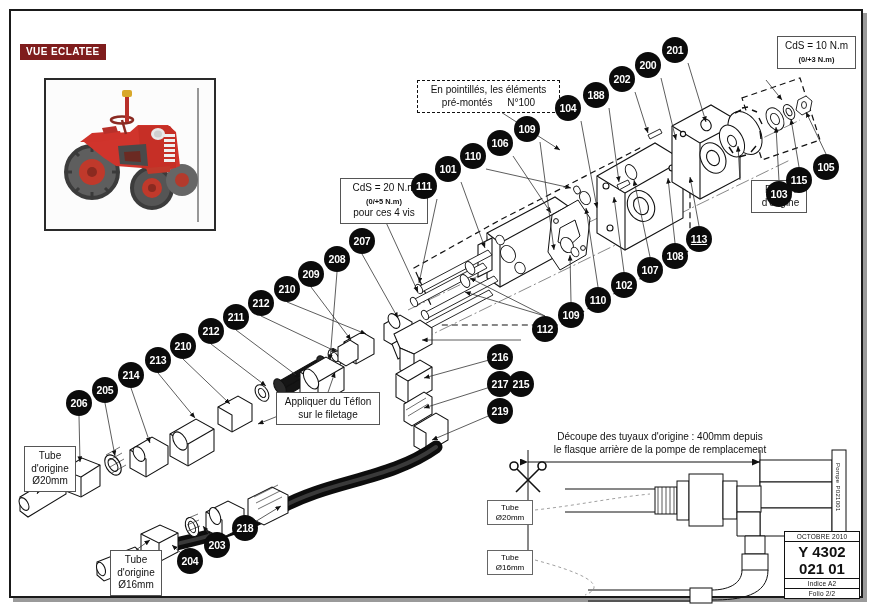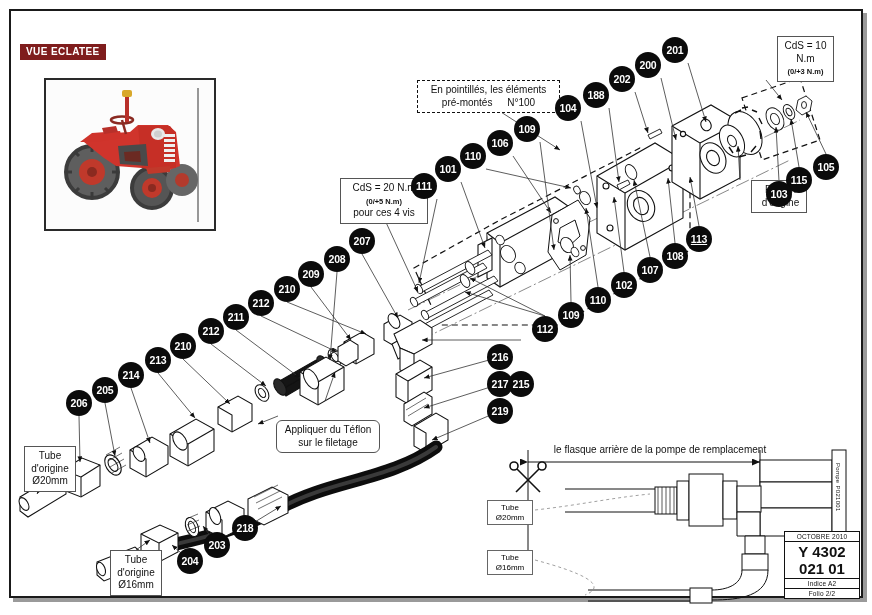--- a/index.html
+++ b/index.html
@@ -235,49 +235,49 @@
     <span>En pointillés, les éléments</span><br>
     <span>pré-montés </span><b>N°100</b>
   </div>
 
   <div class="note" style="left:340px; top:178px; width:88px;">
     <span>CdS = 20 N.m</span><br>
     <span class="sub">(0/+5 N.m)</span><br>
     <span>pour ces 4 vis</span>
   </div>
 
-  <div class="note" style="left:777px; top:36px; width:57px;">
+  <div class="note" style="left:777px; top:36px; width:79px;">
     <span>CdS = 10 N.m</span><br>
     <span class="sub">(0/+3 N.m)</span>
   </div>
 
   <div class="note" style="left:751px; top:180px; width:56px;padding-left:8px;">
     <span>Pignon</span><br>
     <span>d'origine</span>
   </div>
 
-  <div class="note" style="left:276px; top:420px; width:104px;border-radius:6px;">
+  <div class="note" style="left:276px; top:392px; width:104px;">
     <span>Appliquer du Téflon</span><br>
     <span>sur le filetage</span>
   </div>
 
   <div class="note" style="left:24px; top:446px; width:52px;">
     <span>Tube</span><br>
     <span>d'origine</span><br>
     <span>Ø20mm</span>
   </div>
 
   <div class="note" style="left:110px; top:550px; width:52px;">
     <span>Tube</span><br>
     <span>d'origine</span><br>
     <span>Ø16mm</span>
   </div>
 
   <div class="cut-caption">
-    <br>
+    <span>Découpe des tuyaux d'origine : 400mm depuis</span><br>
     <span>le flasque arrière de la pompe de remplacement</span>
   </div>
 
   <div class="tube-lbl" style="left:487px; top:500px; width:46px;">
     <span>Tube</span><br>
     <span>Ø20mm</span>
   </div>
   <div class="tube-lbl" style="left:487px; top:550px; width:46px;">
     <span>Tube</span><br>
     <span>Ø16mm</span>

